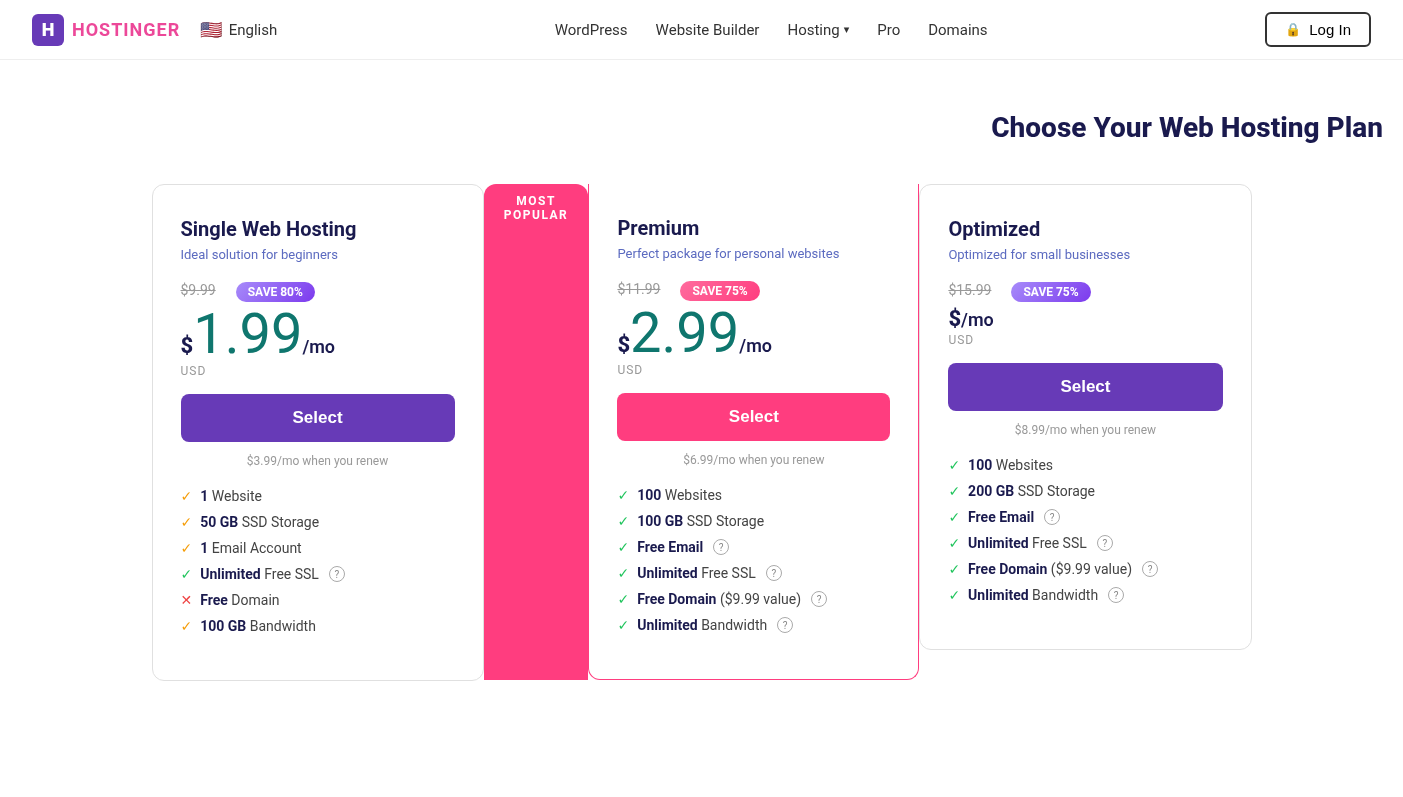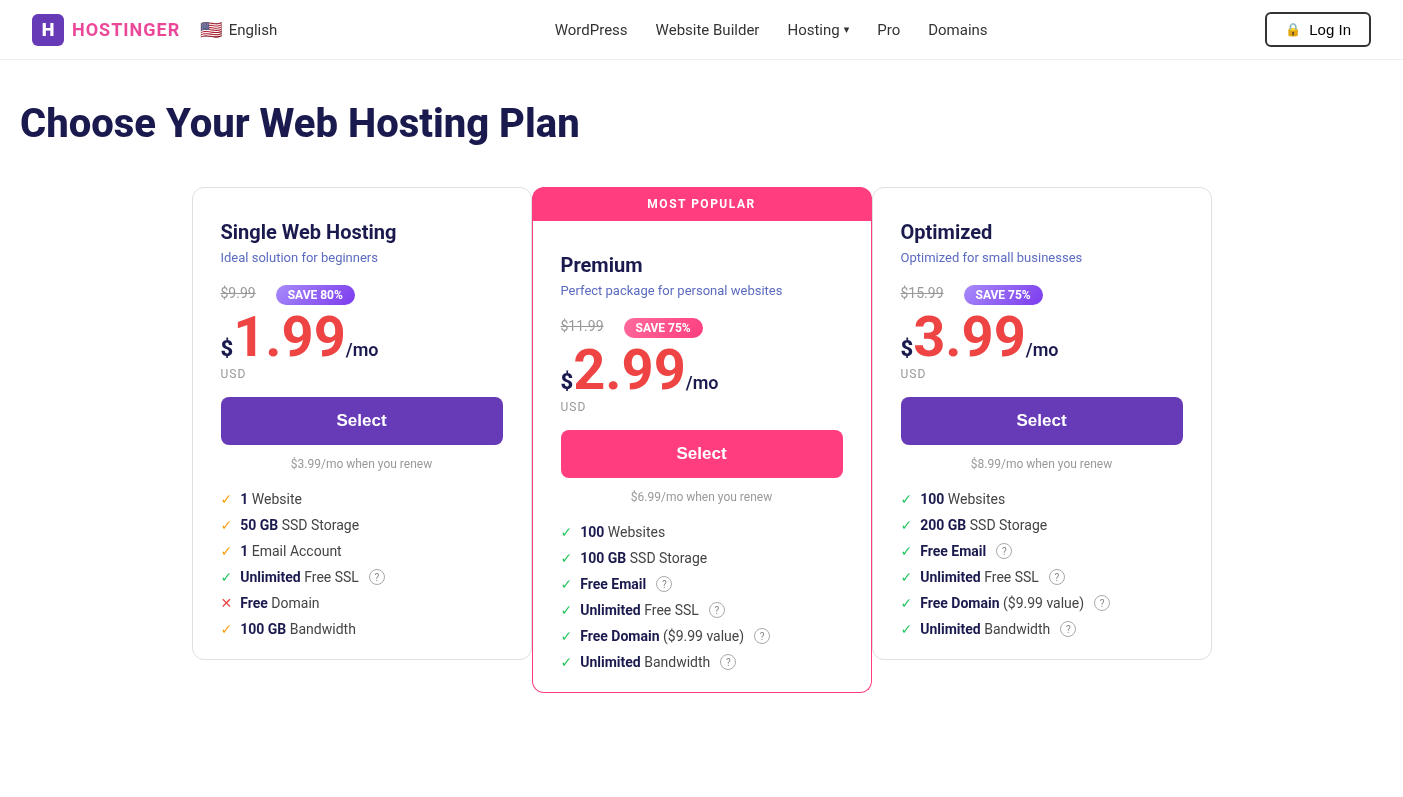--- a/index.html
+++ b/index.html
@@ -42,55 +42,56 @@
       background: #fff;
       cursor: pointer;
       display: flex; align-items: center; gap: 8px;
       font-weight: 500;
     }
     .lock-icon { font-size: 13px; }
 
     
     .page-content { padding: 40px 20px 60px; }
     .page-title {
-      text-align: left;
-      font-size: 40px;
+      text-align: right;
+      font-size: 28px;
       font-weight: 800;
       color: #1a1a4e;
       margin-bottom: 40px;
+      margin-top: 11px;
     }
 
     
     .cards-wrapper {
       display: flex;
       justify-content: center;
       align-items: flex-start;
       gap: 0;
       max-width: 1100px;
       margin: 0 auto;
     }
 
     
     .plan-card {
       background: #fff;
       border: 1px solid #e0e0e0;
       border-radius: 12px;
-      padding: 32px 28px 12px;
+      padding: 32px 28px 36px;
       width: 340px;
       position: relative;
     }
     .plan-card.popular {
       border-color: #ff3d7f;
       border-top: none;
       border-radius: 0 0 12px 12px;
       z-index: 2;
     }
     .popular-wrapper {
       display: flex;
-      flex-direction: column;
+      flex-direction: row;
       align-items: stretch;
     }
     .popular-banner {
       background: #ff3d7f;
       border-radius: 12px 12px 0 0;
       text-align: center;
       padding: 10px 0;
       font-size: 12px;
       font-weight: 700;
       color: #fff;
@@ -130,21 +131,21 @@
     .save-badge.pink {
       background: linear-gradient(135deg, #ff6b9d, #ff3d7f);
     }
     .price-main {
       display: flex;
       align-items: baseline;
       gap: 0;
       margin-bottom: 2px;
     }
     .price-dollar { font-size: 22px; font-weight: 800; color: #1a1a4e; }
-    .price-amount { font-size: 56px; font-weight: 700; color: #ef4444; line-height: 1; }
+    .price-amount { font-size: 56px; font-weight: 400; color: #0f766e; line-height: 1; }
     .price-mo { font-size: 18px; color: #1a1a4e; font-weight: 600; }
     .price-currency { font-size: 12px; color: #999; letter-spacing: 1px; margin-bottom: 16px; }
 
     .select-btn {
       width: 100%;
       padding: 14px;
       border: none;
       border-radius: 8px;
       font-size: 17px;
       font-weight: 700;
@@ -321,21 +322,20 @@
 
     <div class="plan-card">
       <div class="plan-name">Optimized</div>
       <div class="plan-desc">Optimized for small businesses</div>
       <div class="price-row">
         <span class="original-price">$15.99</span>
         <span class="save-badge">SAVE 75%</span>
       </div>
       <div class="price-main">
         <span class="price-dollar">$</span>
-        <span class="price-amount">3.99</span>
         <span class="price-mo">/mo</span>
       </div>
       <div class="price-currency">USD</div>
       <button class="select-btn purple">Select</button>
       <div class="renew-text">$8.99/mo when you renew</div>
       <ul class="feature-list">
         <li class="feature-item">
           <span class="check green">✓</span>
           <span><strong class="feature-bold">100</strong> Websites</span>
         </li>

